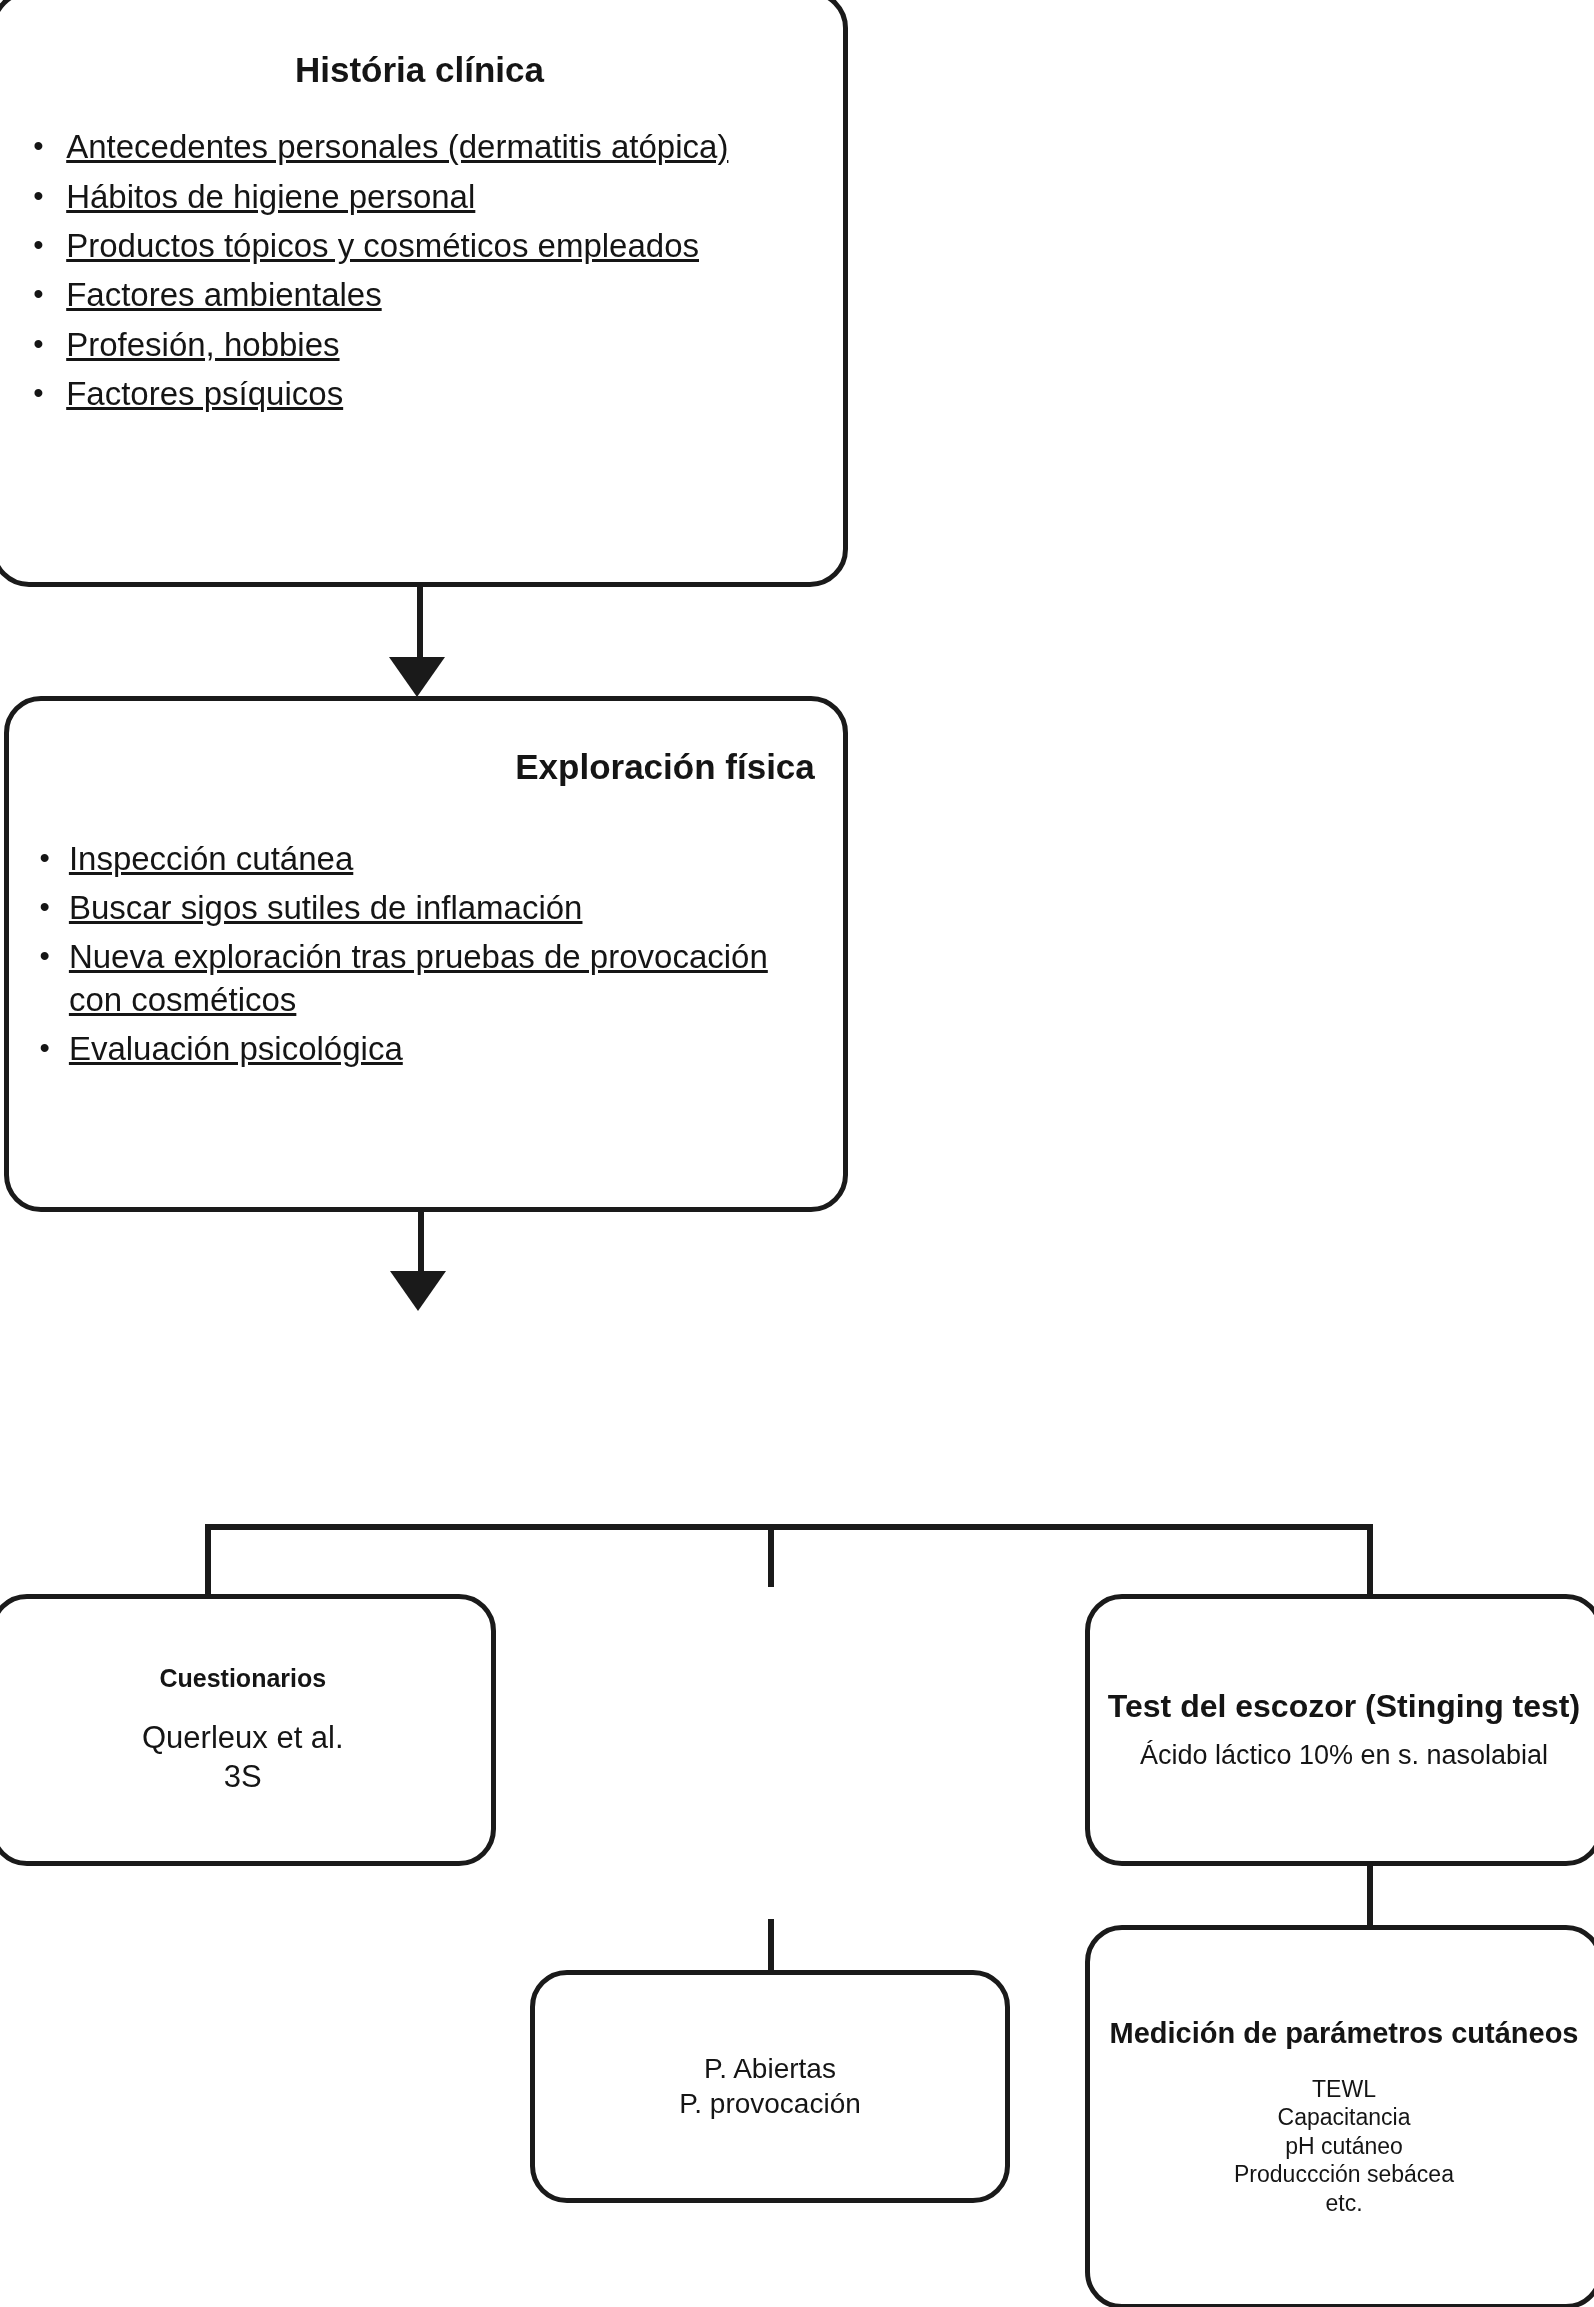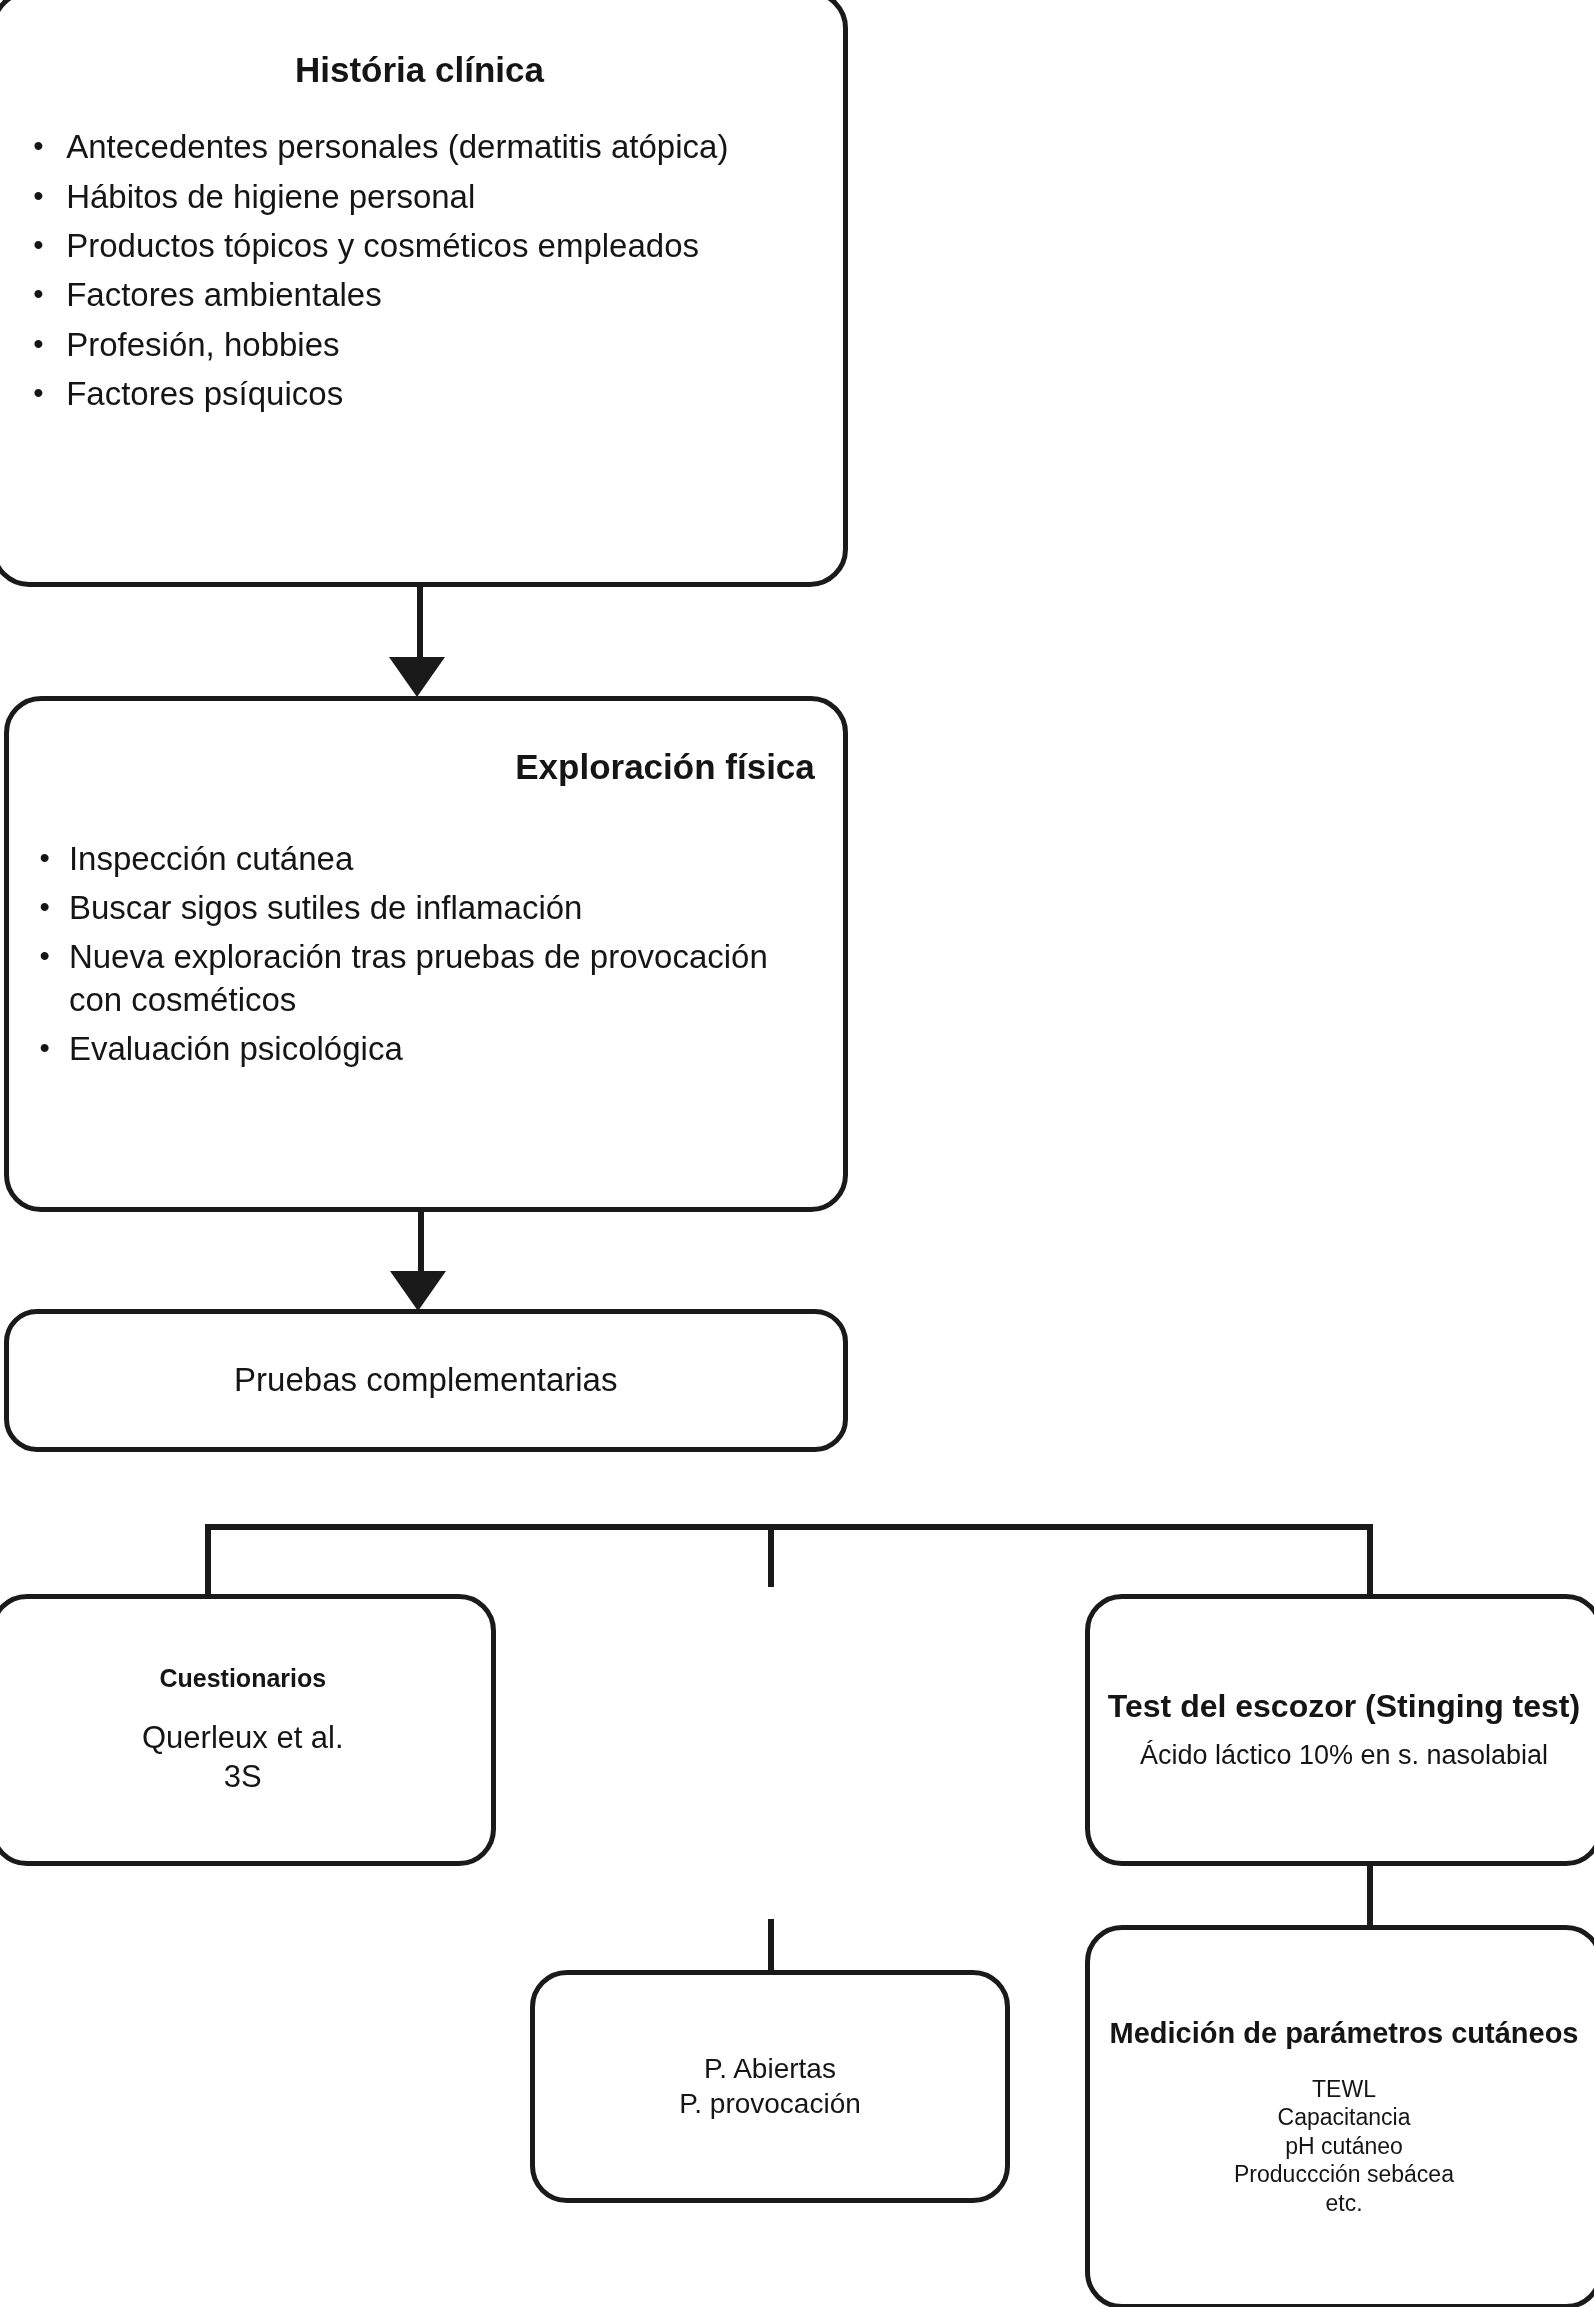--- a/index.html
+++ b/index.html
@@ -43,21 +43,21 @@
   ul.bullets li{
     position:relative;
     line-height:1.30;
     margin:0 0 2.6px 0;
   }
   ul.bullets li .dot{
     position:absolute;
     left:0;
     top:0;
   }
-  ul.bullets li .txt{display:block;}
+  ul.bullets li .txt{display:block;text-decoration:underline;}
 
   
   #n-historia{
     left:-9px; top:-10.2px; width:857px; height:597px;
     border-radius:38px;
     padding:28px 29.5px 19px 29.5px;
     justify-content:flex-start;
   }
   #n-historia .title{font-size:35px;text-align:center;margin:27px 0 36px 0;}
   #n-historia ul.bullets{font-size:33px;padding-left:7.7px;}
@@ -195,23 +195,20 @@
           <span class="dot">•</span>
           <span class="txt">Nueva exploración tras pruebas de provocación con cosméticos</span>
         </li>
       <li>
           <span class="dot">•</span>
           <span class="txt">Evaluación psicológica</span>
         </li>
     </ul>
   </div>
 
-  <div id="n-pruebas" class="node center">
-    <div class="sub">Pruebas complementarias</div>
-  </div>
 
   <div id="n-cuestionarios" class="node center">
     <div class="title">Cuestionarios</div>
     <div class="sub">Querleux et al.</div>
     <div class="sub">3S</div>
   </div>
 
 
   <div id="n-escozor" class="node center">
     <div class="title">Test del escozor (Stinging test)</div>

